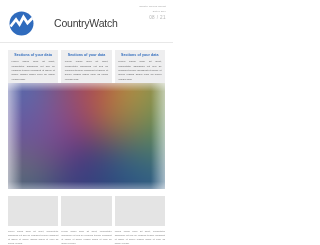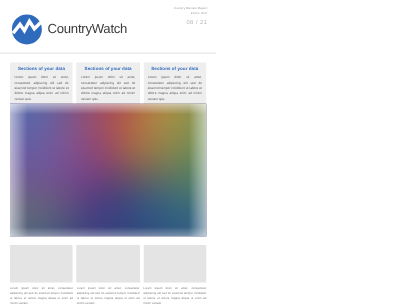--- a/index.html
+++ b/index.html
@@ -32,21 +32,21 @@
     width: 173px;
     height: 40px;
   }
 
   .brand {
     position: absolute;
     left: 9px;
     top: 11px;
     display: flex;
     align-items: center;
-    gap: 4px;
+    gap: 20px;
   }
 
   .logo-mark {
     width: 25px;
     height: 25px;
     position: relative;
     flex: 0 0 auto;
   }
   .logo-mark svg { display: block; }
 

